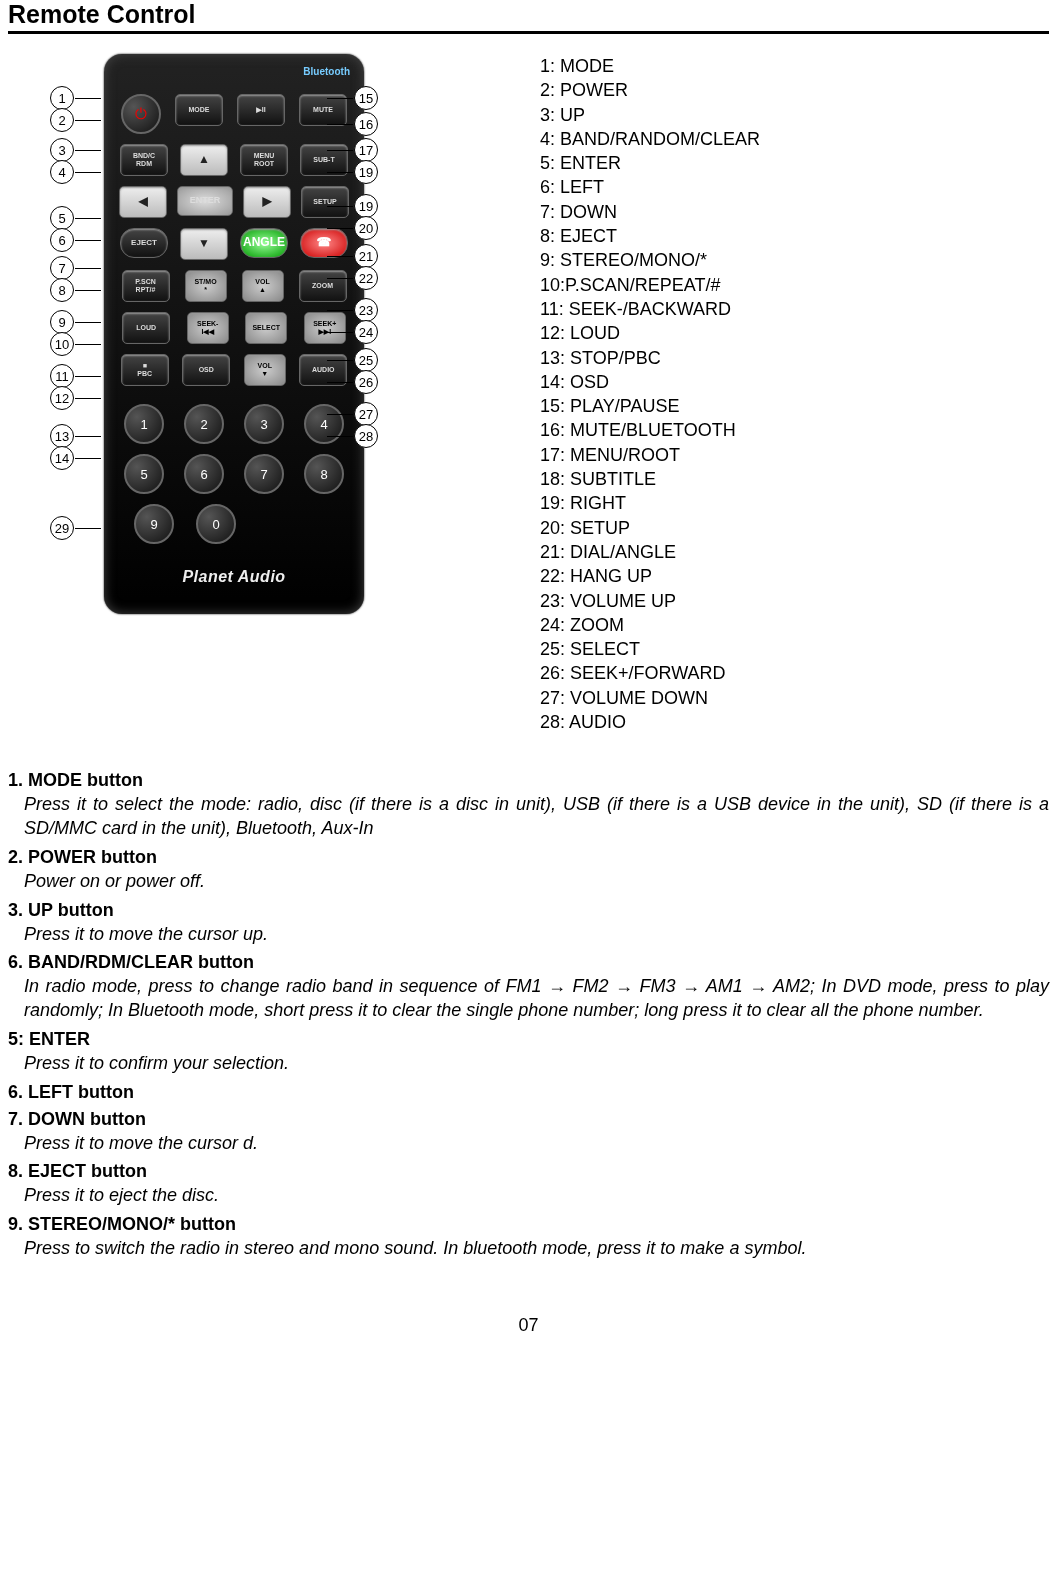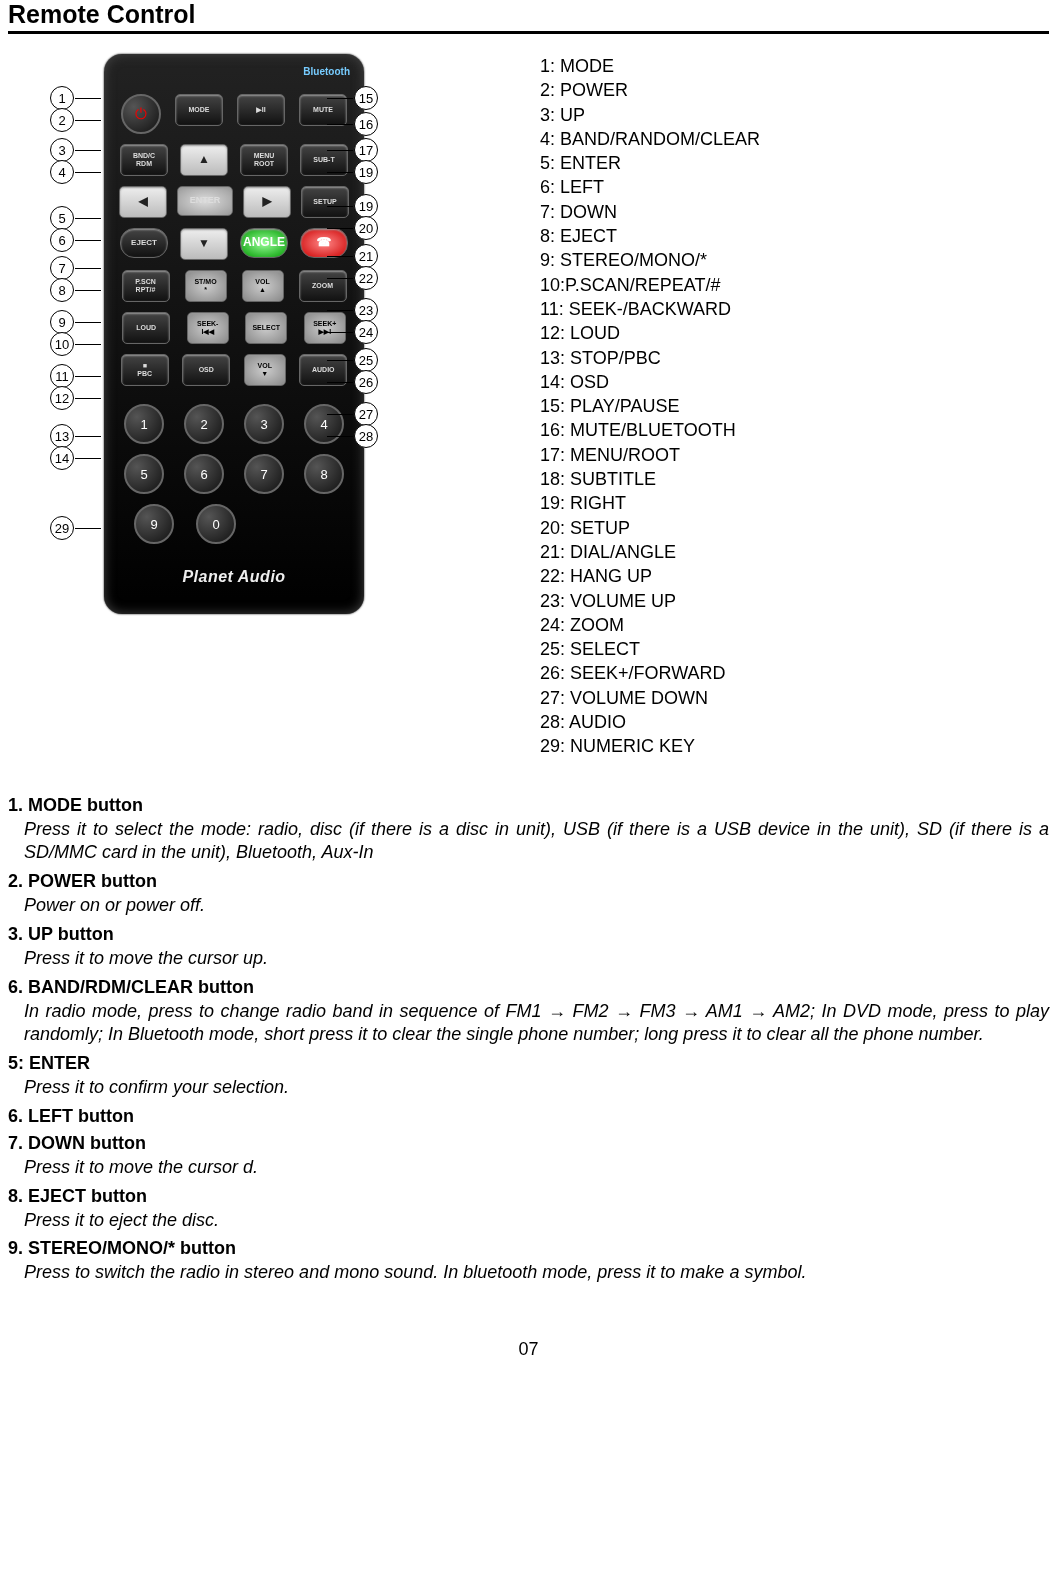--- a/index.html
+++ b/index.html
@@ -321,21 +321,20 @@
         <div>19: RIGHT</div>
         <div>20: SETUP</div>
         <div>21: DIAL/ANGLE</div>
         <div>22: HANG UP</div>
         <div>23: VOLUME UP</div>
         <div>24: ZOOM</div>
         <div>25: SELECT</div>
         <div>26: SEEK+/FORWARD</div>
         <div>27: VOLUME DOWN</div>
         <div>28: AUDIO</div>
-        <div>29: NUMERIC KEY</div>
       </div>
   </div>
 
   <div class="descriptions" id="descriptions">
       <div class="desc-heading">1. MODE button</div>
       <div class="desc-text">Press it to select the mode: radio, disc (if there is a disc in unit), USB (if there is a USB device in the unit), SD (if there is a SD/MMC card in the unit), Bluetooth, Aux-In</div>
       <div class="desc-heading">2. POWER button</div>
       <div class="desc-text">Power on or power off.</div>
       <div class="desc-heading">3. UP button</div>
       <div class="desc-text">Press it to move the cursor up.</div>

